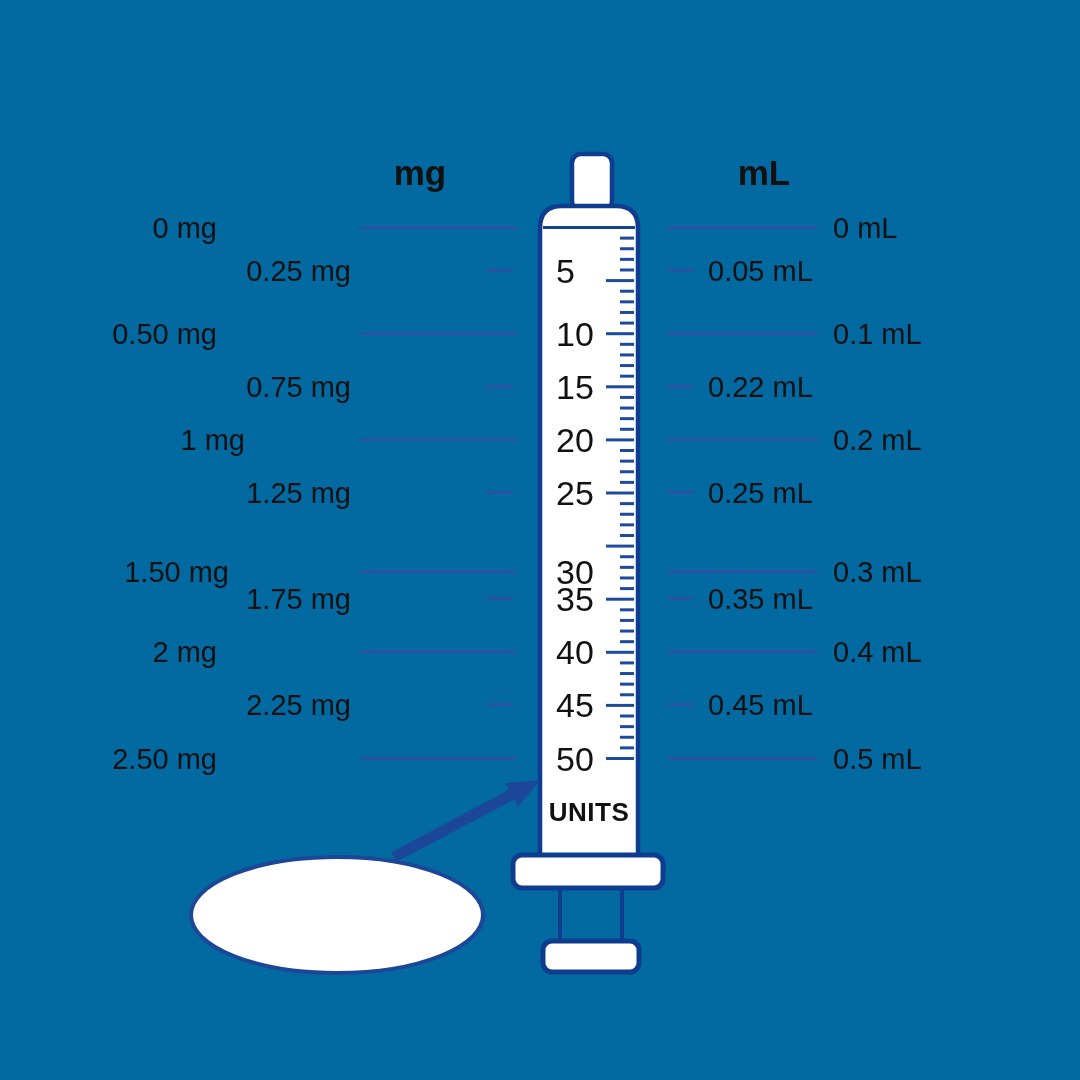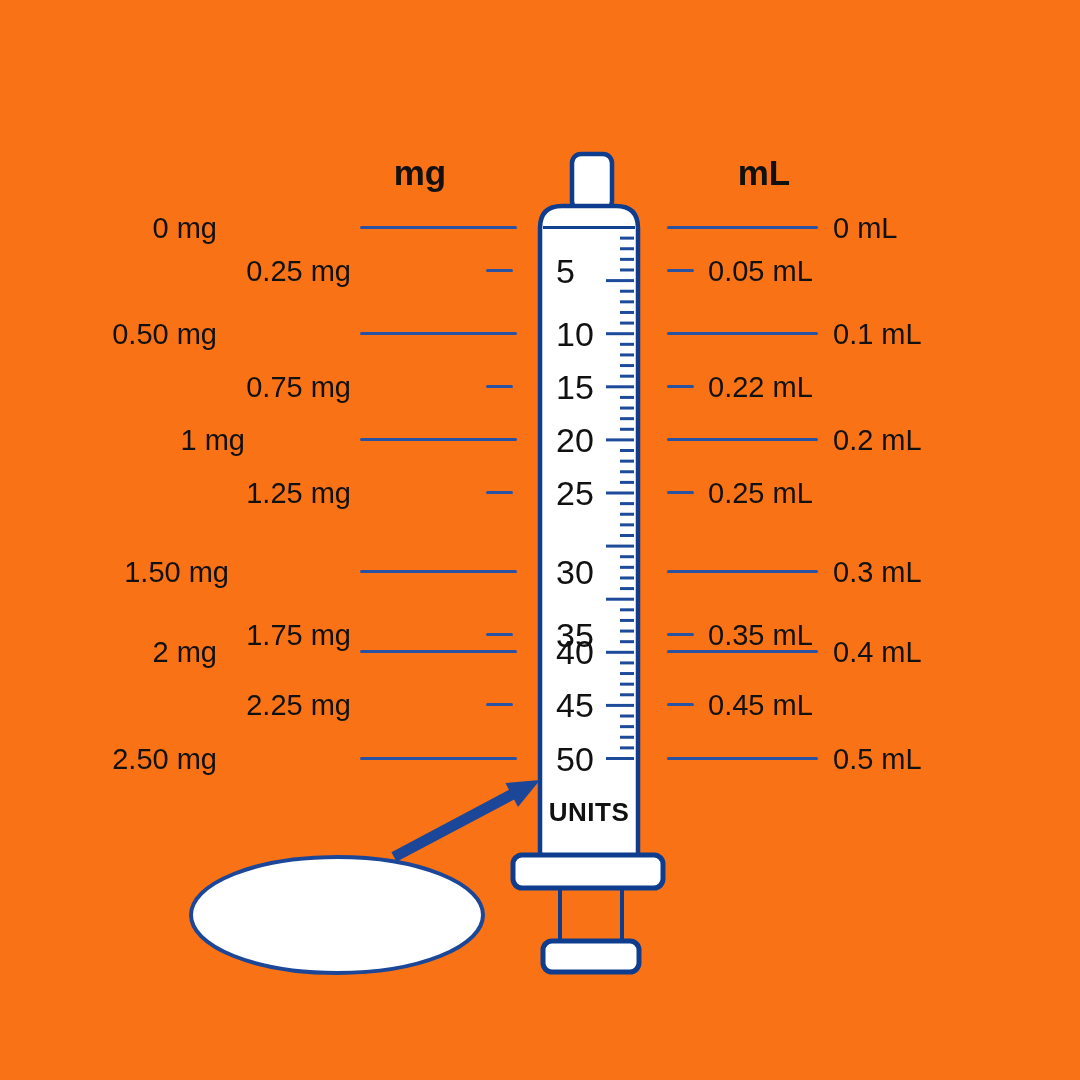--- a/index.html
+++ b/index.html
@@ -1,20 +1,20 @@
 <!DOCTYPE html>
 <html><head>
 <meta charset="utf-8">
 <style>
   html, body { margin: 0; padding: 0; background: #ffffff; }
   .canvas {
     position: relative;
     width: 1080px;
     height: 1080px;
-    background: #f97316;
+    background: #0369a1;
     overflow: hidden;
     font-family: "Liberation Sans", sans-serif;
     color: #111111;
   }
   .canvas svg { position: absolute; left: 0; top: 0; }
 
   .hdr {
     position: absolute;
     top: 152px;
     height: 42px;
@@ -212,21 +212,21 @@
       <span class="scale-line right"></span>
       <span class="ml-label">0.25 mL</span>
     </div>
       <div class="row major" style="top: 551px; padding-left: 12px;">
       <span class="mg-label">1.50 mg</span>
       <span class="scale-line left"></span>
       <span class="unit-num">30</span>
       <span class="scale-line right"></span>
       <span class="ml-label">0.3 mL</span>
     </div>
-      <div class="row minor" style="top: 578.2px; margin-top: 36px;">
+      <div class="row minor" style="top: 578.2px;">
       <span class="mg-label">1.75 mg</span>
       <span class="scale-line left"></span>
       <span class="unit-num">35</span>
       <span class="scale-line right"></span>
       <span class="ml-label">0.35 mL</span>
     </div>
       <div class="row major" style="top: 631.3px;">
       <span class="mg-label">2 mg</span>
       <span class="scale-line left"></span>
       <span class="unit-num">40</span>

